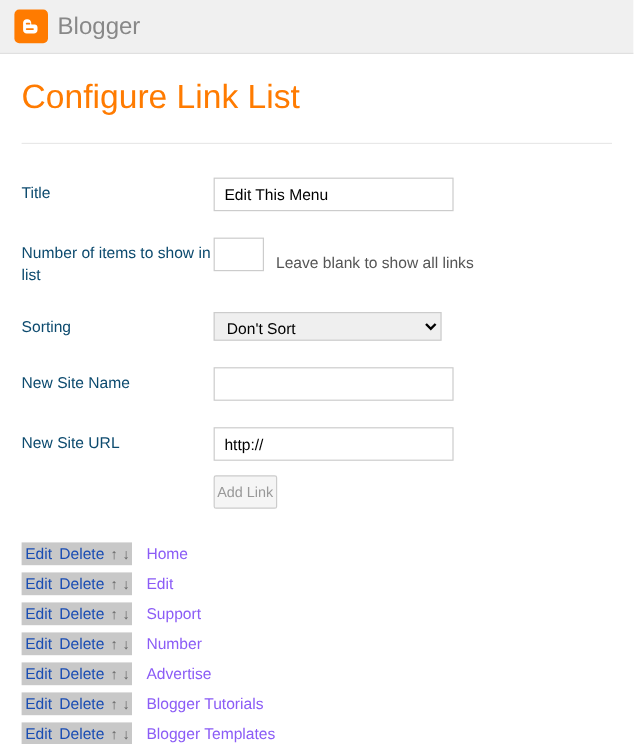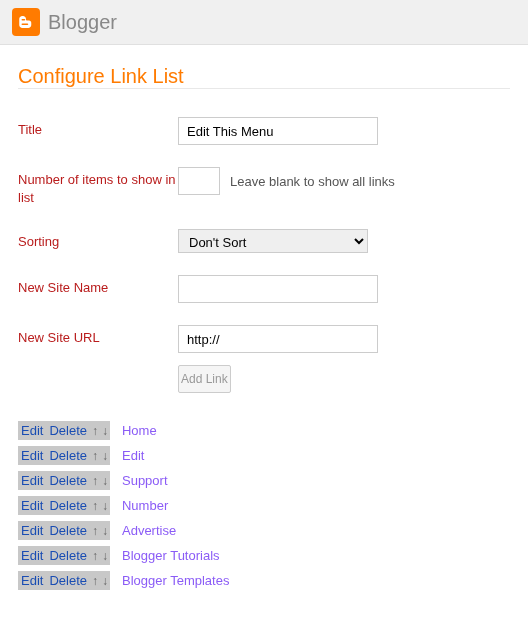--- a/index.html
+++ b/index.html
@@ -30,41 +30,42 @@
     .logo-svg { fill: #fff; }
     .brand {
       font-size: 20px;
       color: #888;
       font-weight: normal;
       text-align: center;
     }
     .content { padding: 20px 18px; }
     .page-title {
       color: #ff7b00;
-      font-size: 20px;
+      font-size: 28px;
       font-weight: normal;
+      margin-bottom: 22px;
     }
     .divider {
       border: none;
       border-top: 1px solid #e8e8e8;
       margin-bottom: 28px;
     }
     .form-row {
       display: flex;
       align-items: flex-start;
       margin-bottom: 22px;
     }
     .form-label {
       width: 160px;
       flex-shrink: 0;
-      color: #b91c1c;
+      color: #0c4a6e;
       padding-top: 4px;
       line-height: 1.4;
     }
-    .form-control { flex: 1; display: flex; align-items: center; gap: 10px; }
+    .form-control { flex: 1; display: flex; align-items: flex-end; gap: 10px; }
     .text-input {
       border: 1px solid #ccc;
       padding: 5px 8px;
       font-size: 13px;
       width: 200px;
       height: 28px;
     }
     .small-input { width: 42px; }
     .hint { color: #555; font-size: 13px; }
     .select {

